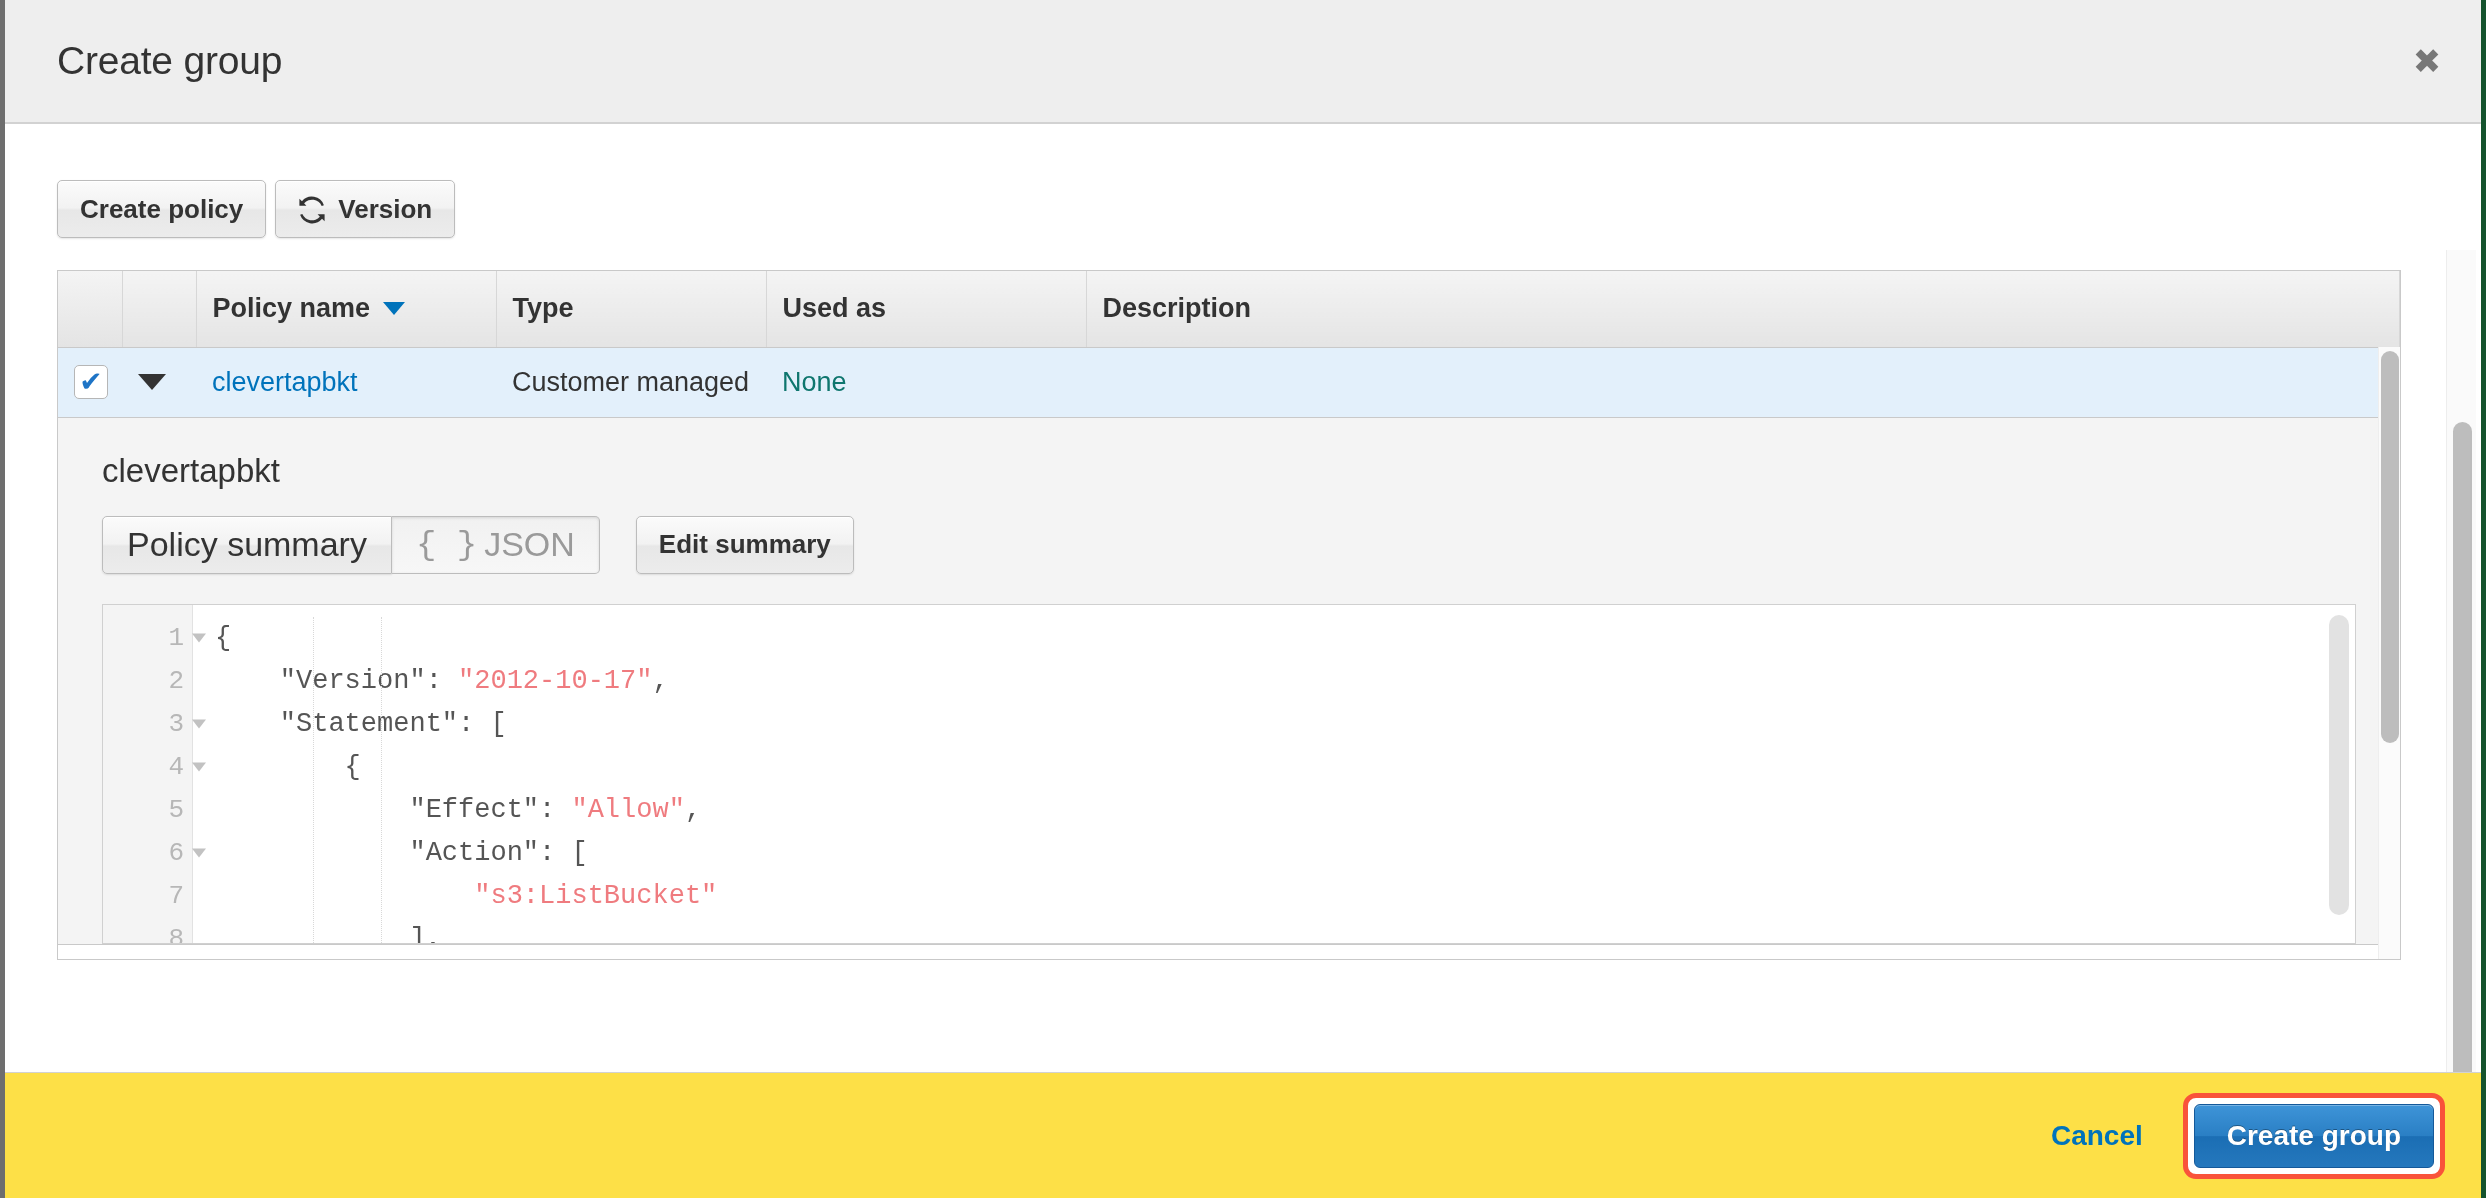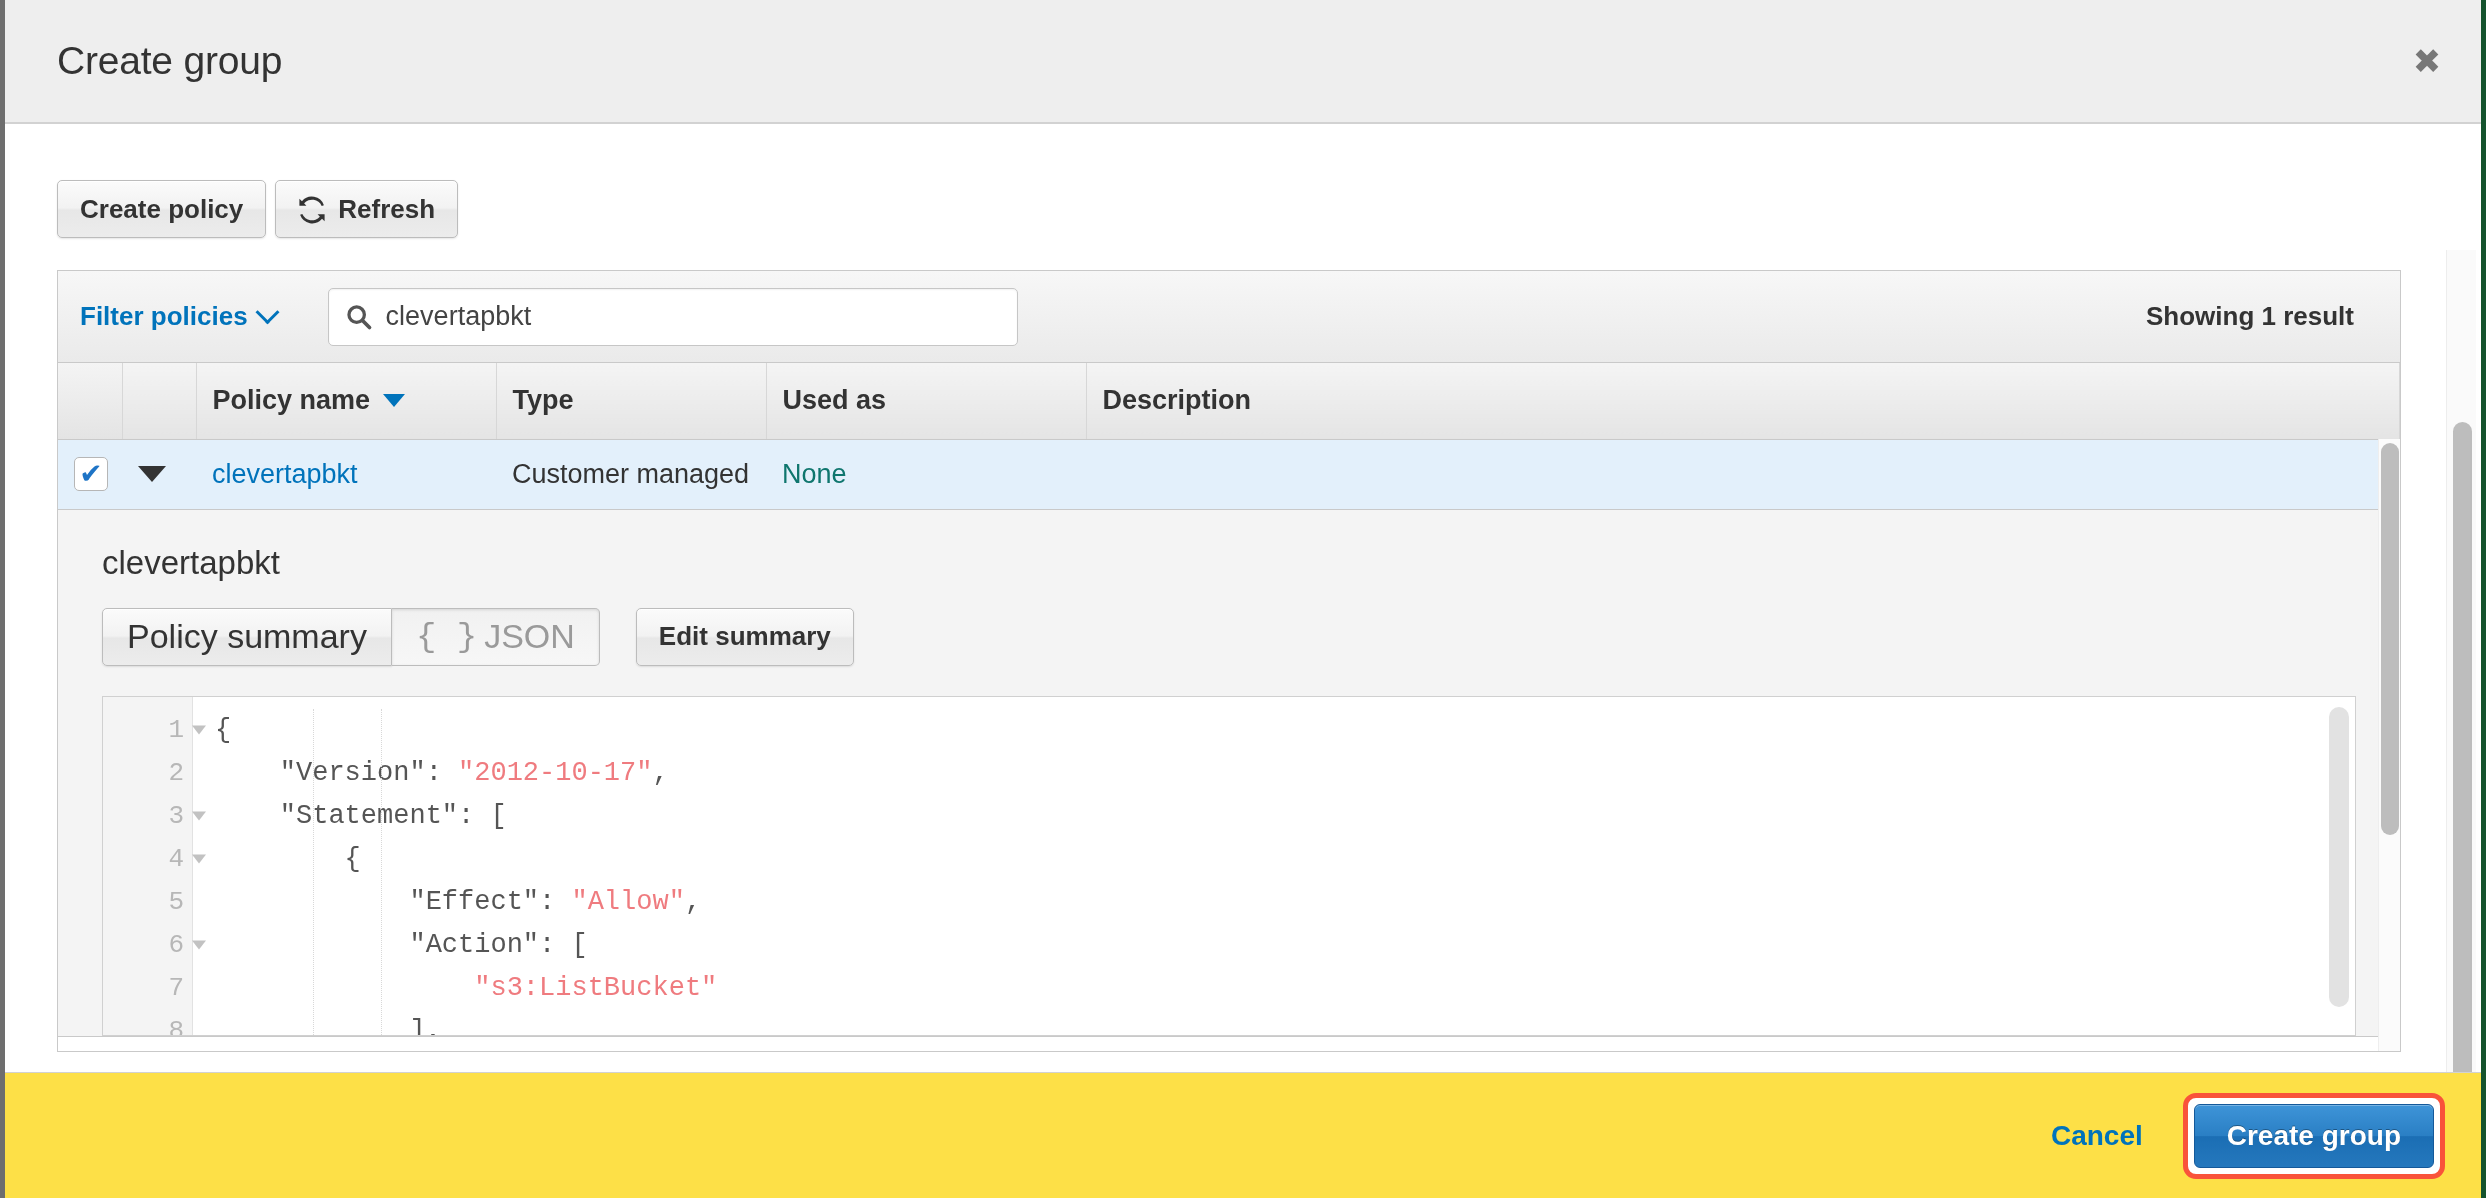--- a/index.html
+++ b/index.html
@@ -468,42 +468,26 @@
         <div class="btn-grey">
           <span>Create policy</span>
         </div>
         <div class="btn-grey">
           <span class="refresh-icon">
             <svg viewBox="0 0 24 24" width="28" height="28">
               <path d="M20.3 8.5A9 9 0 0 0 5.3 6.2l-.1.1 2 2h-6v-6l2.2 2.2A11 11 0 0 1 22.2 7.9z" fill="#333"></path>
               <path d="M3.7 15.5a9 9 0 0 0 15 2.3l.1-.1-2-2h6v6l-2.2-2.2A11 11 0 0 1 1.8 16.1z" fill="#333"></path>
             </svg>
           </span>
-          <span>Refresh</span>
+          <span>Version</span>
         </div>
       </div>
 
       <div class="panel">
 
-        <div class="filter-bar">
-          <div class="filter-policies">
-            <span>Filter policies</span>
-            <span class="chevron-down"></span>
-          </div>
-          <div class="search-wrap">
-            <span class="search-icon">
-              <svg viewBox="0 0 24 24" width="28" height="28">
-                <circle cx="10" cy="10" r="6.6" fill="none" stroke="#555" stroke-width="2.8"></circle>
-                <line x1="15" y1="15" x2="21" y2="21" stroke="#555" stroke-width="3.2" stroke-linecap="round"></line>
-              </svg>
-            </span>
-            <input class="search-input" type="text" value="clevertapbkt" style="">
-          </div>
-          <div class="showing-result">Showing 1 result</div>
-        </div>
 
         <div class="table-scroll">
           <table class="policies">
             <colgroup>
               <col class="col-check">
                 <col class="col-expand">
                 <col class="col-name">
               <col class="col-type">
                 <col class="col-used">
                 <col class="col-desc">

